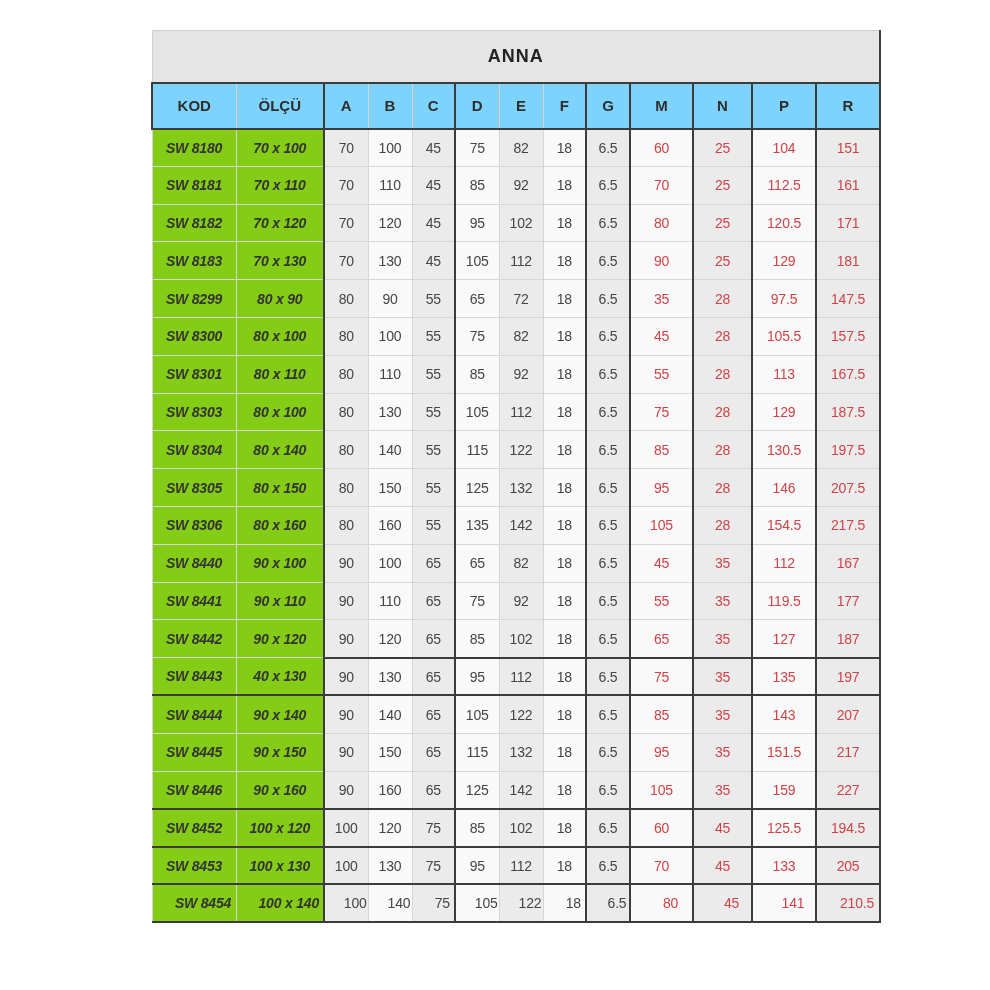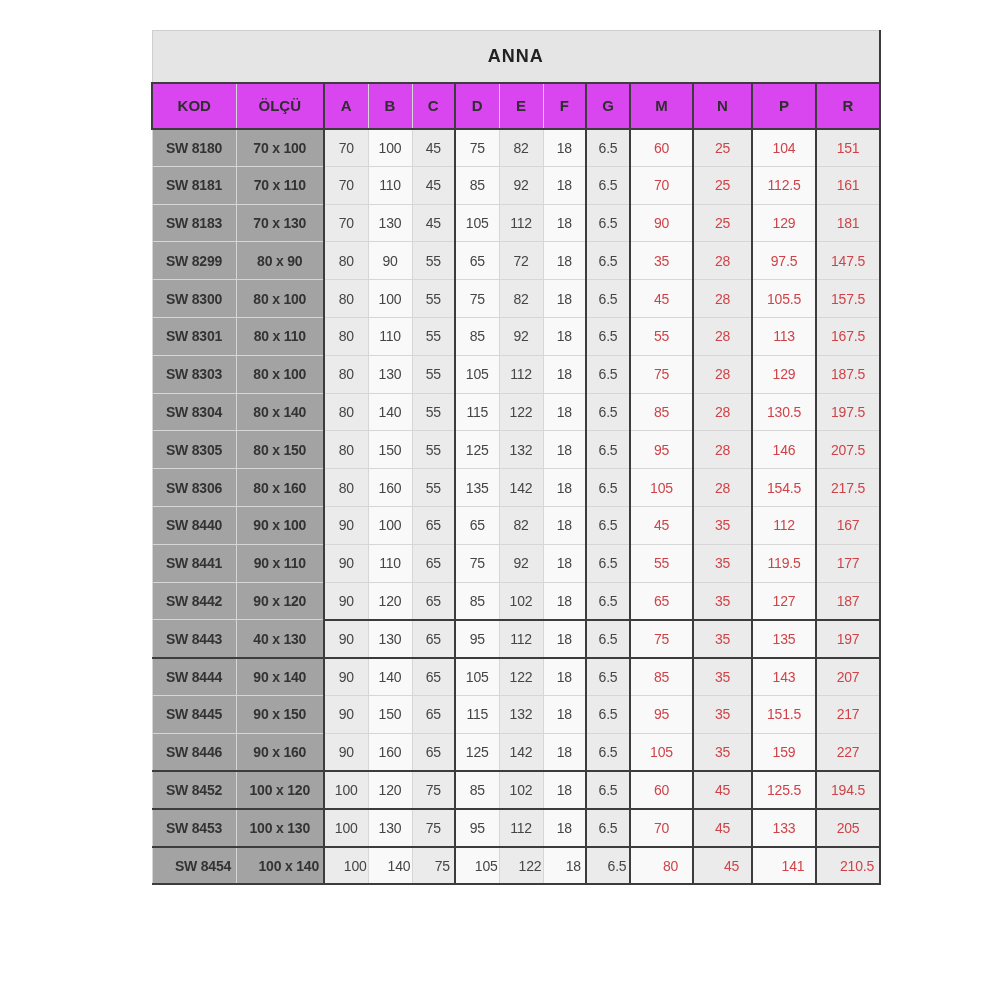--- a/index.html
+++ b/index.html
@@ -33,34 +33,35 @@
     color: #222222;
     letter-spacing: 1px;
     border-top: 1px solid #cfcfcf;
     border-left: 1px solid #cfcfcf;
     border-right: 2px solid #3c3c3c;
     border-bottom: 2px solid #3c3c3c;
   }
   
   tr.head-row th {
     height: 46px;
-    background: #d946ef;
+    background: #7dd3fc;
     font-size: 15px;
     font-weight: bold;
     color: #2e2e2e;
     border-top: 2px solid #3c3c3c;
     border-bottom: 2px solid #3c3c3c;
   }
   tr.head-row th:first-child { border-left: 2px solid #3c3c3c; }
   
   tbody td { height: 37.8px; font-size: 14px; color: #454545; letter-spacing: -0.2px; }
   td.kod, td.olcu {
     font-weight: bold;
     color: #333333;
-    background: #a3a3a3;
+    background: #84cc16;
+    font-style: italic;
   }
   td.cell-gray  { background: #ebebeb; }
   td.cell-white { background: #f9f9f9; }
   .red { color: #cf4348; }
   
   .bL { border-left: 2px solid #3c3c3c !important; }
   .bR { border-right: 2px solid #3c3c3c !important; }
   
   tr.sep-full td { border-bottom: 2px solid #3c3c3c; }
   tr.sep-data td.data-col { border-bottom: 2px solid #3c3c3c; }
@@ -131,20 +132,35 @@
           <td class="data-col cell-white bL">85</td>
           <td class="data-col cell-gray">92</td>
           <td class="data-col cell-white">18</td>
           <td class="data-col cell-gray bL">6.5</td>
           <td class="data-col cell-white red bL">70</td>
           <td class="data-col cell-gray red bL">25</td>
           <td class="data-col cell-white red bL">112.5</td>
           <td class="data-col cell-gray red bL bR">161</td>
         </tr>
         <tr>
+          <td class="kod">SW 8182</td>
+          <td class="olcu">70 x 120</td>
+          <td class="data-col cell-gray bL">70</td>
+          <td class="data-col cell-white">120</td>
+          <td class="data-col cell-gray">45</td>
+          <td class="data-col cell-white bL">95</td>
+          <td class="data-col cell-gray">102</td>
+          <td class="data-col cell-white">18</td>
+          <td class="data-col cell-gray bL">6.5</td>
+          <td class="data-col cell-white red bL">80</td>
+          <td class="data-col cell-gray red bL">25</td>
+          <td class="data-col cell-white red bL">120.5</td>
+          <td class="data-col cell-gray red bL bR">171</td>
+        </tr>
+        <tr>
           <td class="kod">SW 8183</td>
           <td class="olcu">70 x 130</td>
           <td class="data-col cell-gray bL">70</td>
           <td class="data-col cell-white">130</td>
           <td class="data-col cell-gray">45</td>
           <td class="data-col cell-white bL">105</td>
           <td class="data-col cell-gray">112</td>
           <td class="data-col cell-white">18</td>
           <td class="data-col cell-gray bL">6.5</td>
           <td class="data-col cell-white red bL">90</td>

